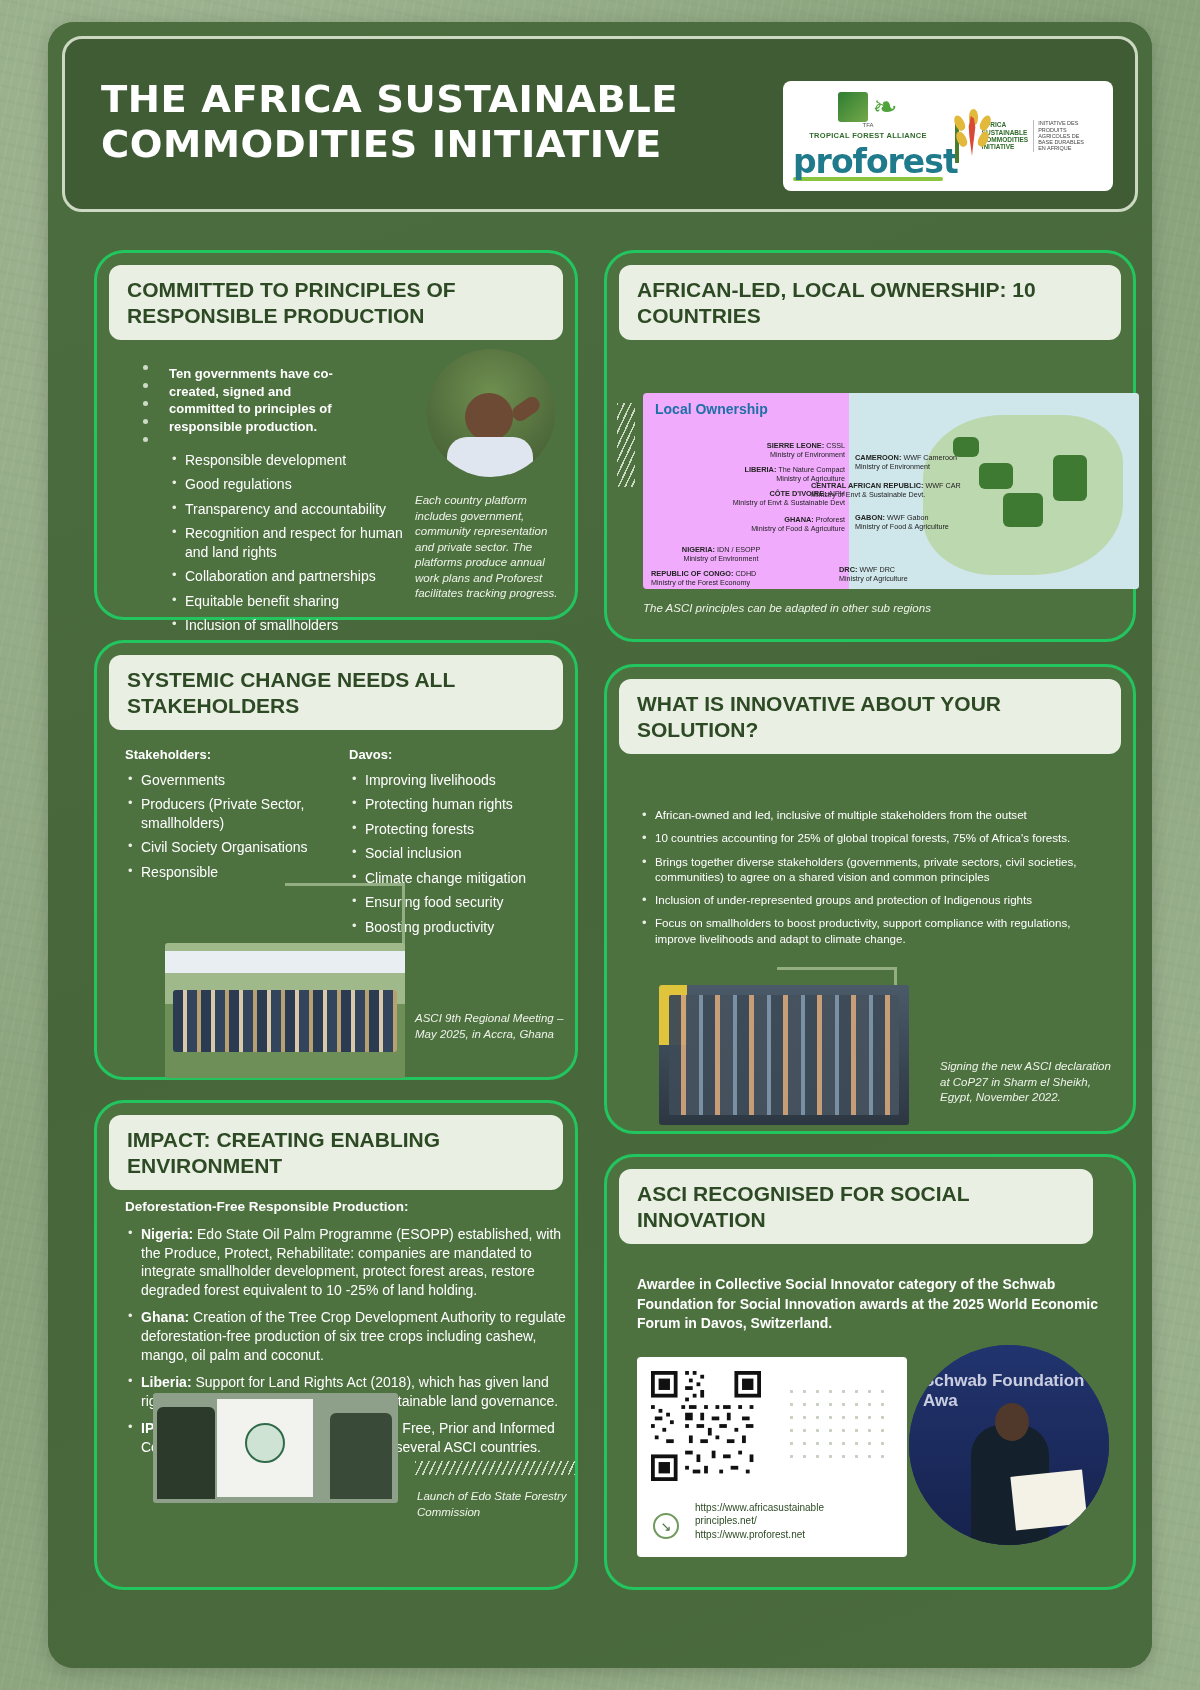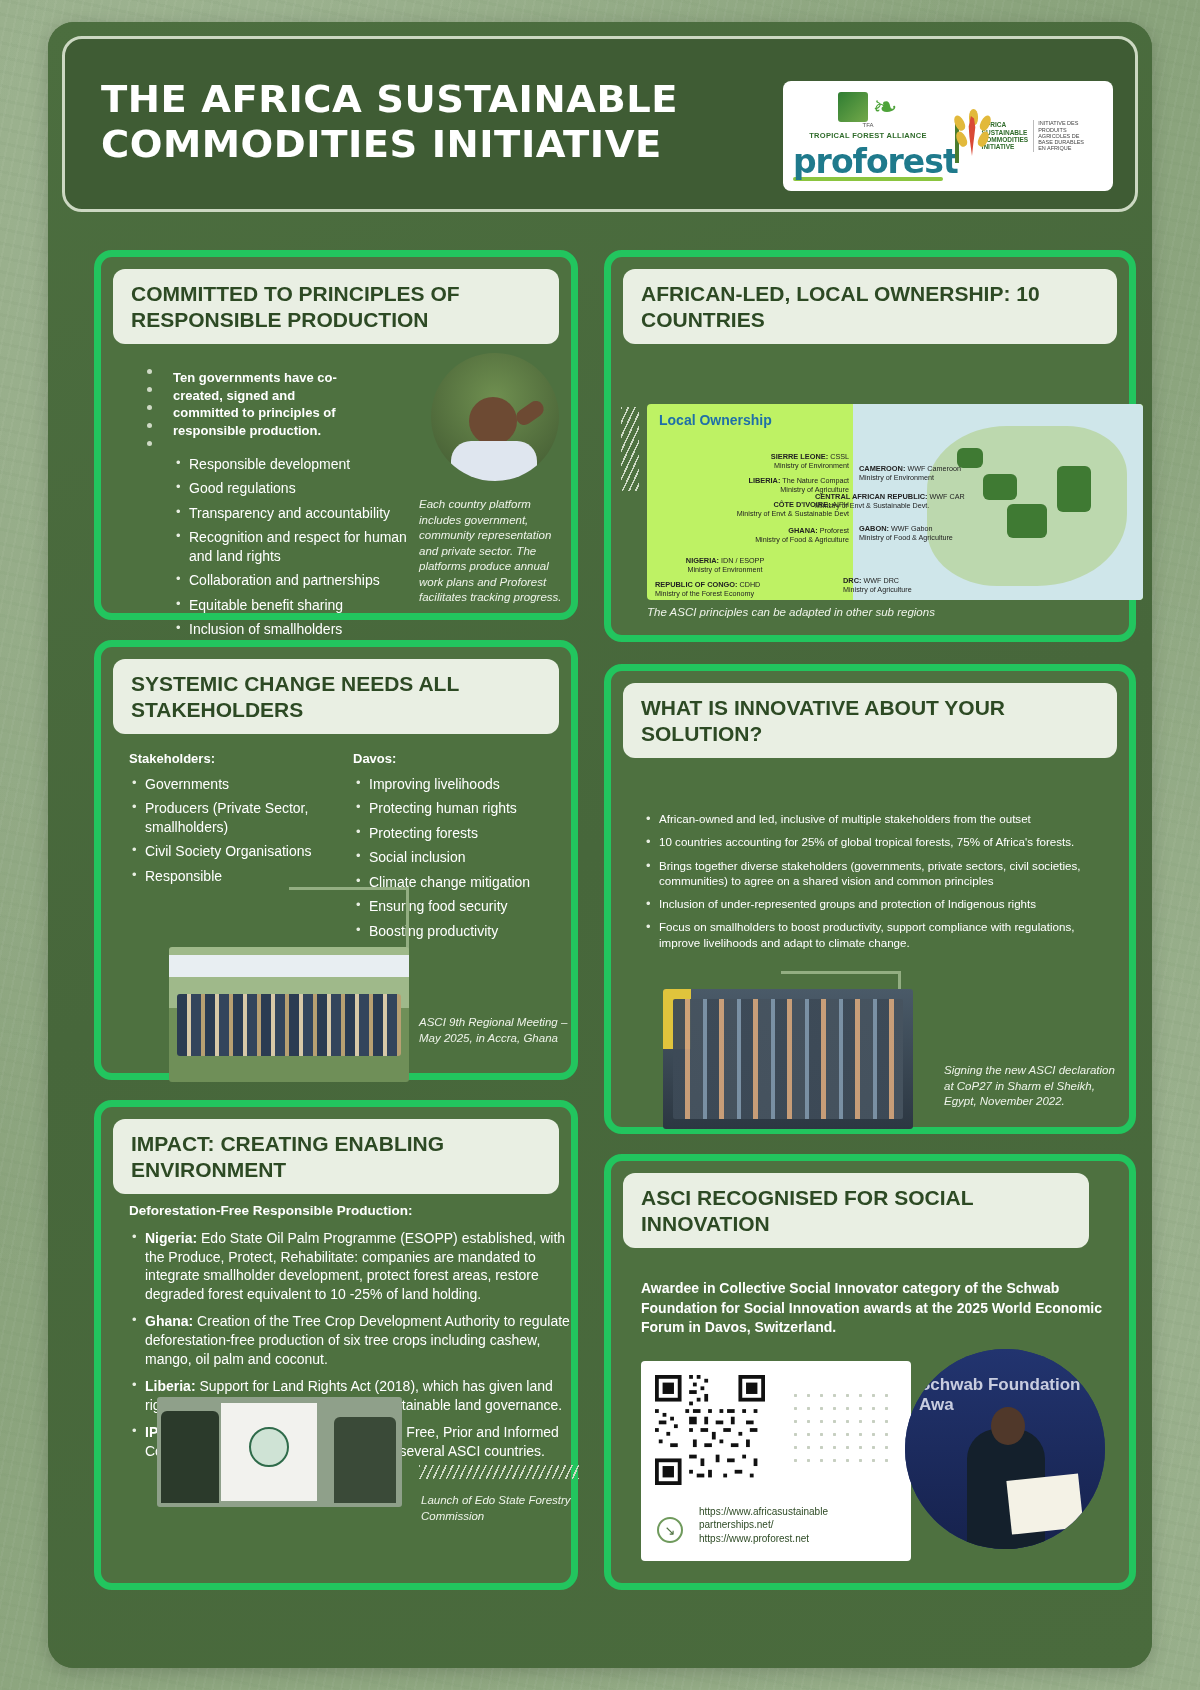--- a/index.html
+++ b/index.html
@@ -84,22 +84,22 @@
     width:34px;height:40px;background:#d94a36;
     clip-path: polygon(38% 0,72% 6%,86% 28%,74% 52%,62% 74%,50% 100%,36% 76%,22% 52%,14% 26%);
   }
   .asci-txt{font-size:6.5px;font-weight:700;color:#2f6b2a;line-height:1.15;}
   .asci-txt-fr{font-size:5.5px;color:#444;line-height:1.15;border-left:1px solid #bbb;padding-left:4px;}
 
   
   .card {
     position: absolute;
     background: #4e7140;
-    border: 7px solid #22c55e;
-    border-radius: 18px;
+    border: 3px solid #22c55e;
+    border-radius: 30px;
   }
   .card-title {
     background: #e9efe3;
     border-radius: 12px;
     margin: 12px;
     padding: 12px 58px 12px 18px;
     color: #2d4a24;
     font-size: 21px;
     font-weight: 800;
     line-height: 1.22;
@@ -134,22 +134,22 @@
   }
   #card1 .portrait .face{position:absolute;left:38px;top:44px;width:48px;height:48px;border-radius:50%;background:#6d4a33;}
   #card1 .portrait .body{position:absolute;left:20px;top:88px;width:86px;height:46px;border-radius:20px 20px 0 0;background:#dfe6ef;}
   #card1 .portrait .arm{position:absolute;left:84px;top:52px;width:30px;height:16px;border-radius:8px;background:#6d4a33;transform:rotate(-35deg);}
   #card1 .cap { position:absolute; left:318px; top:240px; width:150px; }
 
   
   #card2 { left: 556px; top: 228px; width: 532px; height: 392px; }
   #card2 .card-title{ padding-right:43px; }
   .map-box{
-    position:absolute; left: 36px; top: 147px; width: 496px; height: 196px;
-    background:#bef264; border-radius:4px; overflow:hidden;
+    position:absolute; left: 36px; top: 140px; width: 496px; height: 196px;
+    background:#f0abfc; border-radius:4px; overflow:hidden;
   }
   .map-title{position:absolute;left:12px;top:8px;color:#1f6fa8;font-size:14px;font-weight:700;}
   .map-water{position:absolute;right:0;top:0;width:290px;height:100%;background:#cfe6ea;}
   .map-land{position:absolute;right:16px;top:22px;width:200px;height:160px;background:#bcd8ae;border-radius:40% 30% 45% 35%;}
   .map-hl{position:absolute;background:#3f7a33;border-radius:6px;}
   .lbl{position:absolute;font-size:7.2px;color:#222;line-height:1.28;}
   .lbl b{font-size:7.4px;}
   .hatch{
     position:absolute; left:10px; top:150px; width:18px; height:84px;
     background:repeating-linear-gradient(115deg,#cfdac6 0 1.5px, transparent 1.5px 6px);
@@ -500,21 +500,21 @@
             <rect x="14" y="25" width="1" height="2"></rect>
           <rect x="18" y="26" width="1" height="1"></rect>
             <rect x="21" y="25" width="2" height="1"></rect>
             <rect x="25" y="26" width="1" height="1"></rect>
         </g>
       </svg>
       <div class="dots"></div>
       <div class="urlbadge">↘</div>
       <div class="urls">
         <span>https://www.africasustainable</span><br>
-        <span>partnerships.net/</span><br>
+        <span>principles.net/</span><br>
         <span>https://www.proforest.net</span>
       </div>
     </div>
 
     <div class="circlephoto">
       <div class="wall"></div>
       <div class="txt">Schwab Foundation Awa</div>
       <div class="man"></div>
       <div class="head"></div>
       <div class="cert"></div>

